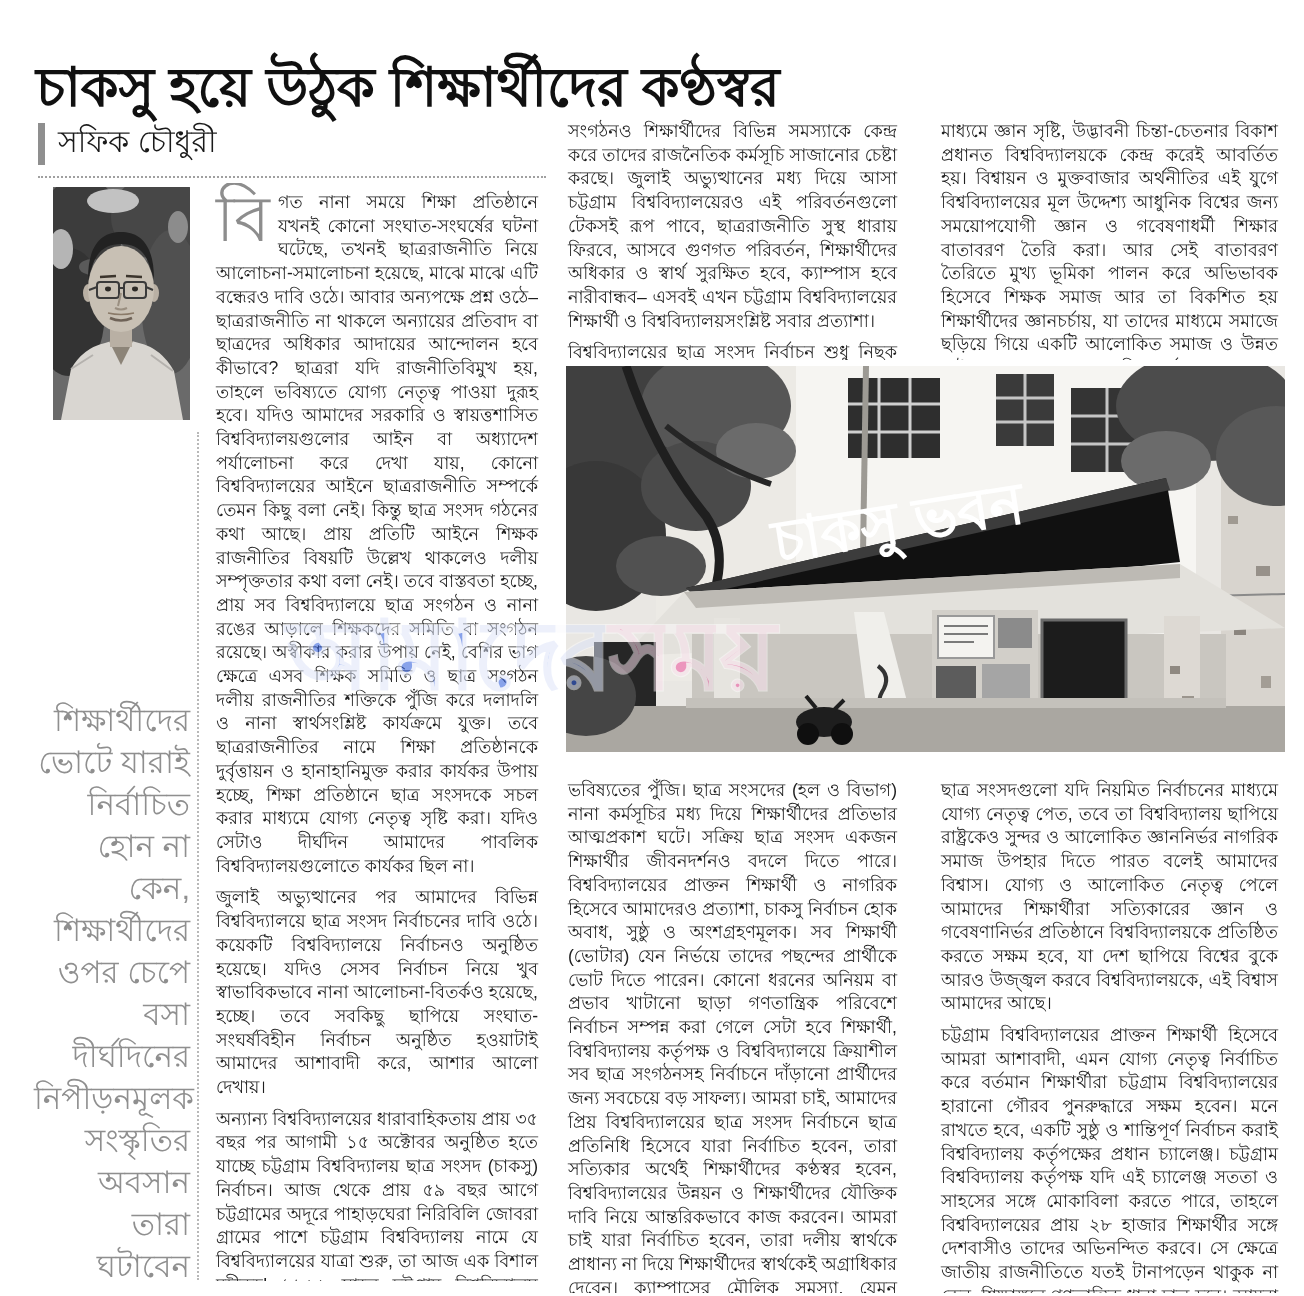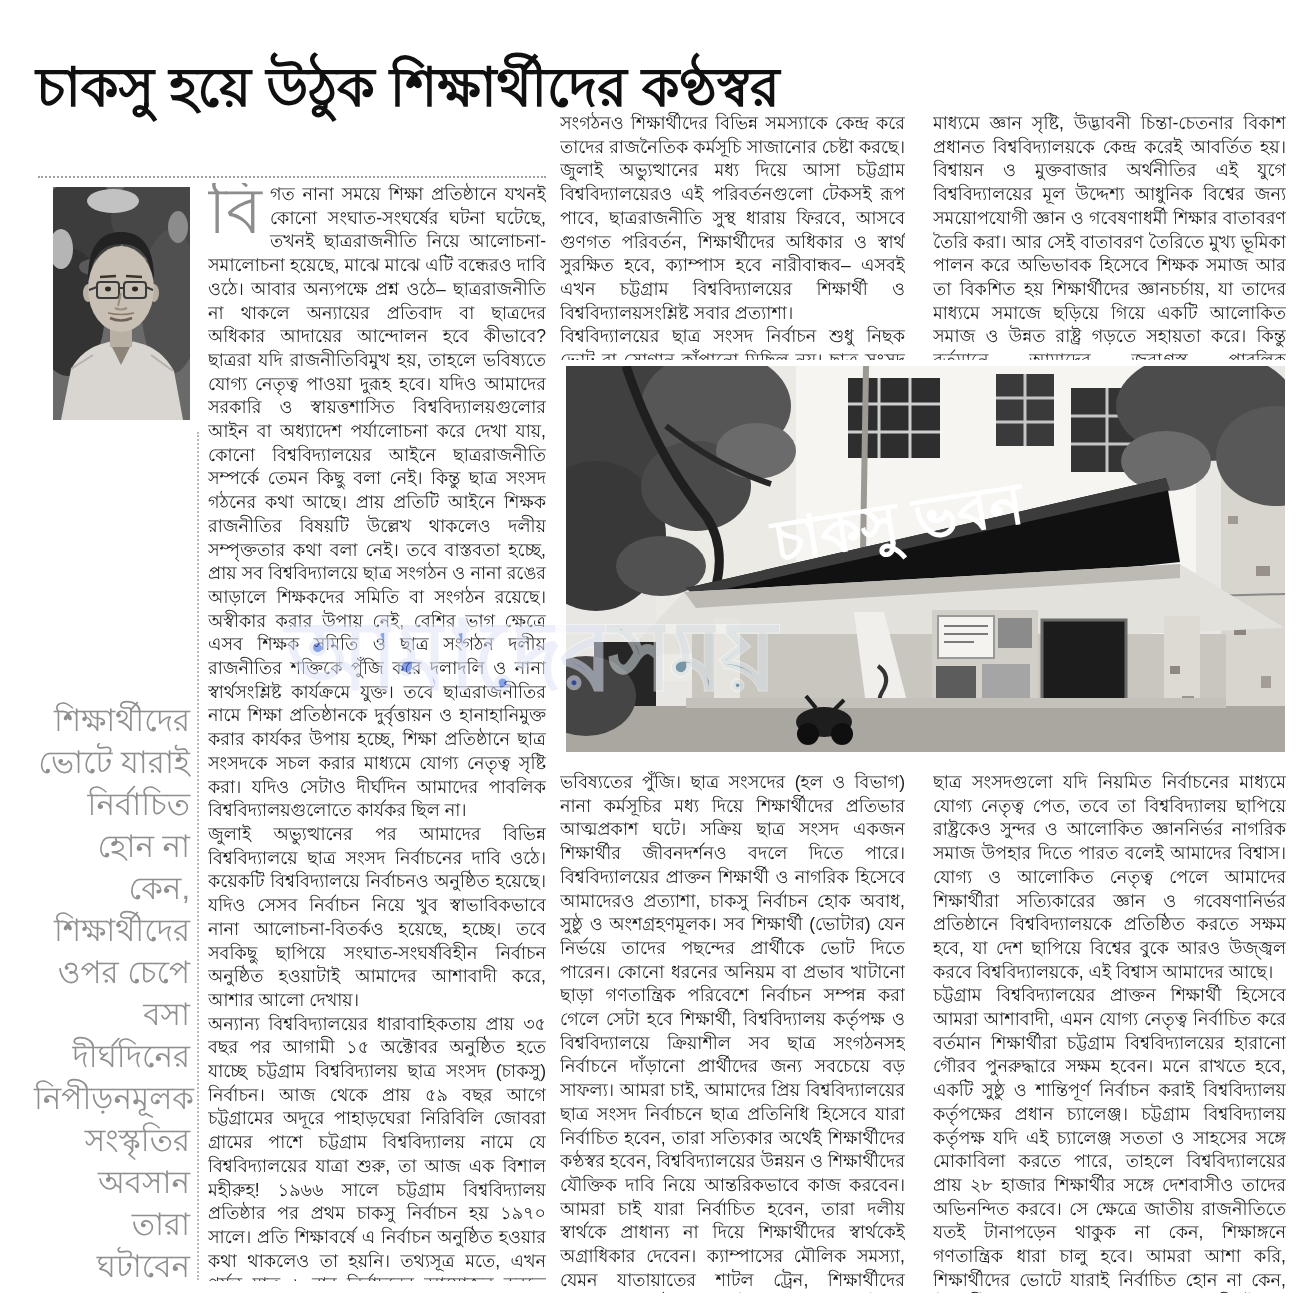--- a/index.html
+++ b/index.html
@@ -13,21 +13,21 @@
   .byline-bar{width:7px;height:42px;background:#8f8f8f;}
   .byline-name{font-size:30px;color:#1a1a1a;}
 
   .hrule{position:absolute;left:38px;top:176px;width:508px;border-top:2px dotted #a0a0a0;height:0;}
 
   .portrait{position:absolute;left:53px;top:187px;width:137px;height:233px;}
   .portrait svg{display:block;width:100%;height:100%;}
 
   .col{position:absolute;font-size:17.6px;line-height:23.7px;color:#1f1f1f;
        text-align:justify;overflow:hidden;}
-  .col p{margin:0;}
+  .col p{margin:8px;}
   #col1{left:208px;top:183px;width:338px;height:1098px;}
   #col2a{left:560px;top:112px;width:345px;height:248px;}
   #col2b{left:560px;top:771px;width:345px;height:522px;}
   #col3a{left:933px;top:112px;width:353px;height:248px;}
   #col3b{left:933px;top:771px;width:353px;height:522px;}
 
   .dropcap{float:left;font-size:64px;line-height:52px;color:#8d8d8d;
            padding:2px 8px 0 0;font-weight:400;}
 
   .pullquote{position:absolute;left:34px;top:700px;width:156px;text-align:right;
@@ -36,29 +36,33 @@
   .vrule{position:absolute;left:197px;top:432px;height:848px;width:0;
          border-left:2px dotted #b8b8b8;}
 
   .photo{position:absolute;left:566px;top:366px;width:719px;height:386px;overflow:hidden;}
   .photo svg{display:block;width:100%;height:100%;}
 
   .watermark{position:absolute;left:286px;top:582px;z-index:6;white-space:nowrap;
              font-size:96px;font-weight:700;letter-spacing:-3px;opacity:.52;
              -webkit-text-stroke:2px rgba(255,255,255,.85);pointer-events:none;}
   .wm-green{color:#1d4ed8;}
-  .wm-red{color:#0c4a6e;}
+  .wm-red{color:#ec4899;}
 </style>
 </head>
 <body>
 
 <div class="page">
 
   <h1 class="headline">চাকসু হয়ে উঠুক শিক্ষার্থীদের কণ্ঠস্বর</h1>
 
+  <div class="byline">
+    <span class="byline-bar"></span>
+    <span class="byline-name">সফিক চৌধুরী</span>
+  </div>
 
   <div class="hrule"></div>
 
   <div class="portrait">
     <svg viewBox="0 0 137 233" aria-hidden="true">
       <rect width="137" height="233" fill="#6a6a6a"></rect>
       <ellipse cx="28" cy="42" rx="42" ry="52" fill="#3c3c3c"></ellipse>
       <ellipse cx="104" cy="30" rx="46" ry="42" fill="#474747"></ellipse>
       <ellipse cx="16" cy="125" rx="36" ry="64" fill="#333333"></ellipse>
       <ellipse cx="118" cy="115" rx="30" ry="72" fill="#505050"></ellipse>

